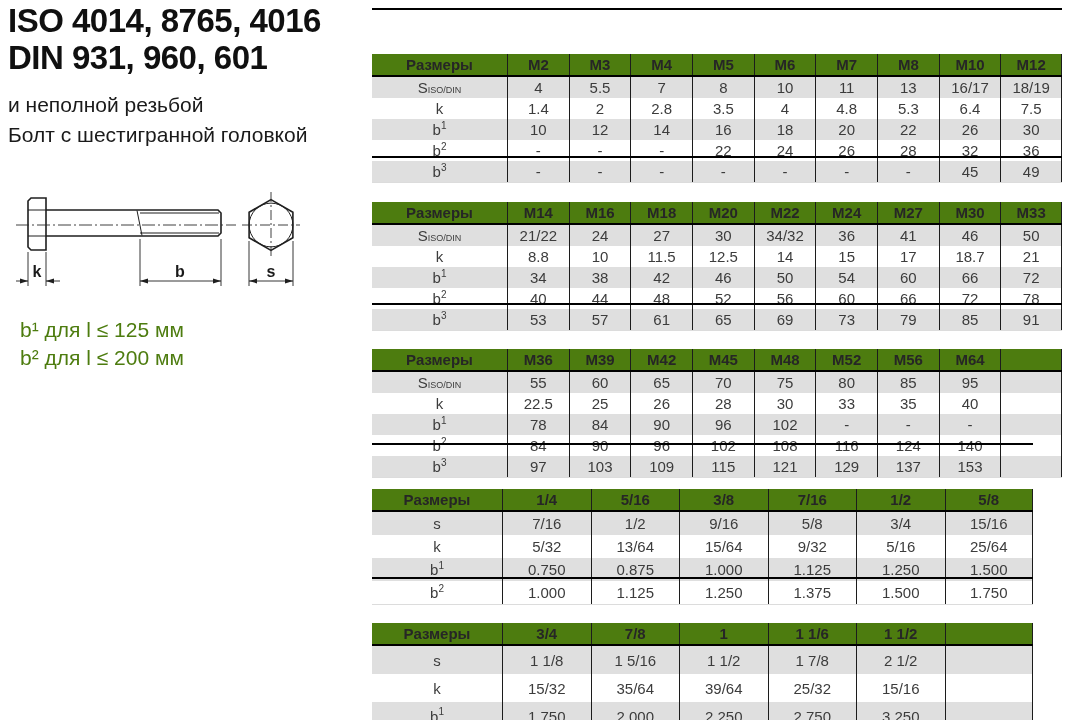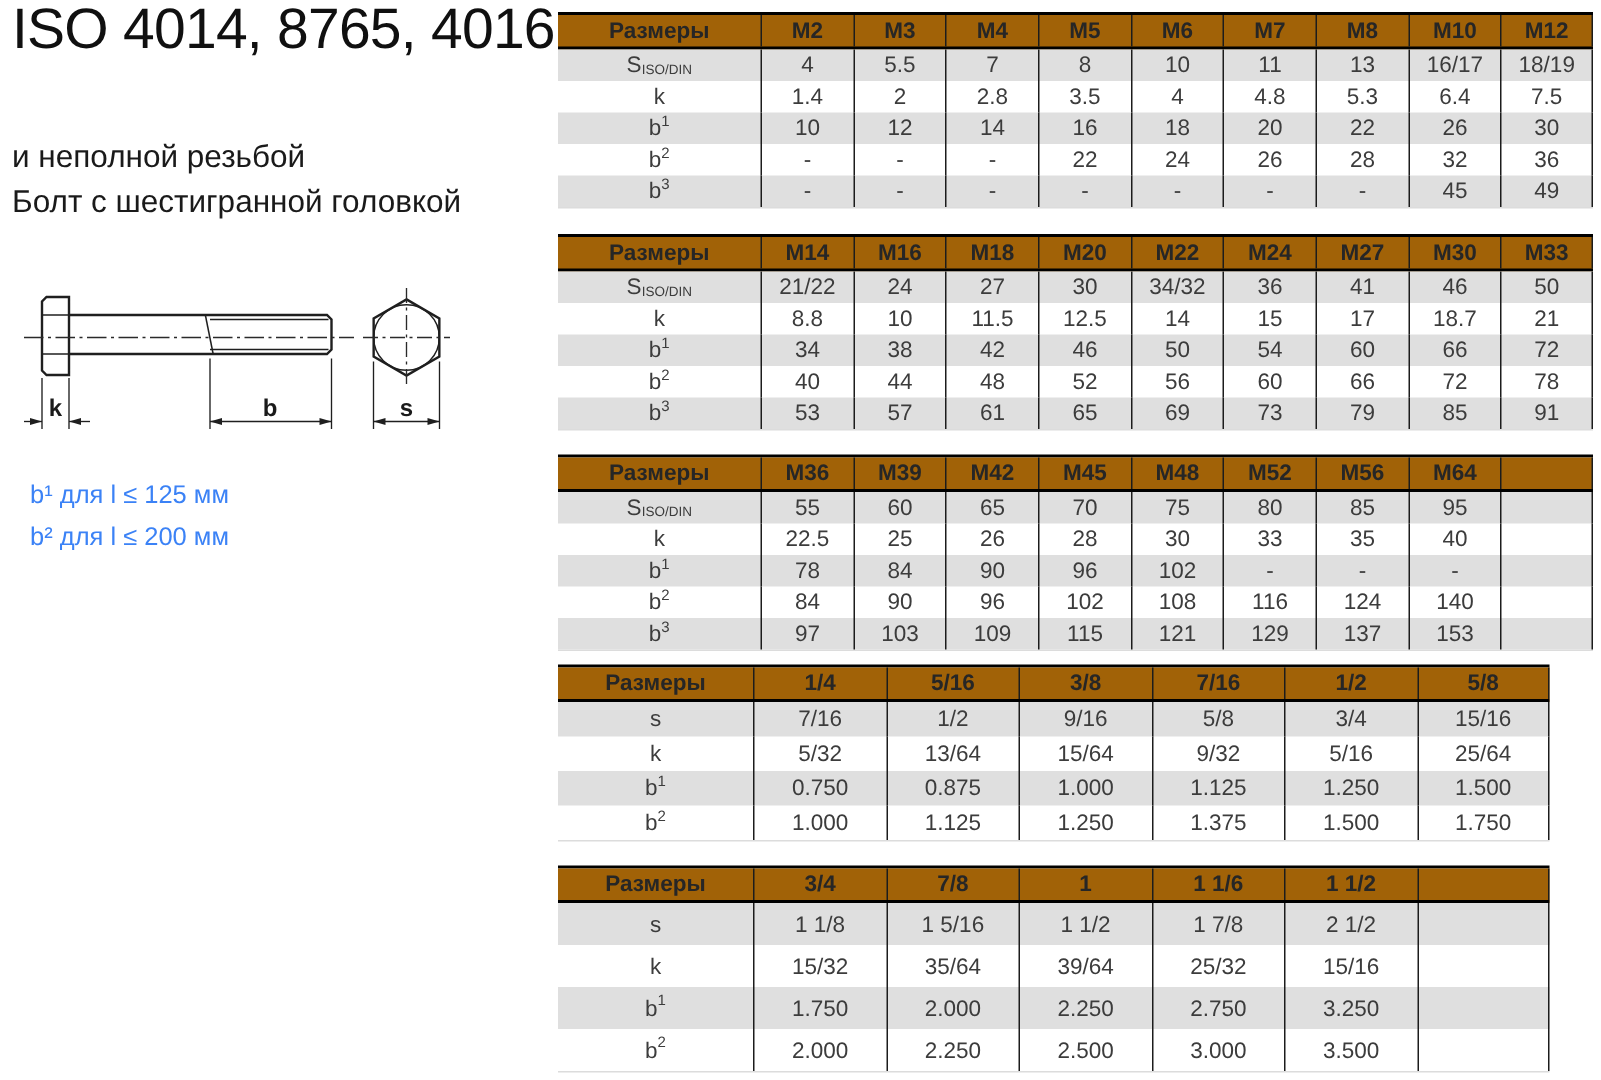--- a/index.html
+++ b/index.html
@@ -4,50 +4,50 @@
 <style>
   html,body{margin:0;padding:0;}
   body{
     width:1067px;height:720px;position:relative;background:#ffffff;
     font-family:"Liberation Sans", sans-serif;overflow:hidden;
   }
   
   .left-panel{position:absolute;left:8px;top:0;width:360px;}
   .title{
     position:absolute;left:0;top:2px;width:360px;
-    font-size:38px;font-weight:normal;letter-spacing:-0.5px;
+    font-size:33px;font-weight:bold;letter-spacing:-0.5px;
     color:#101010;line-height:37px;white-space:nowrap;
   }
   .subtitle{
     position:absolute;left:0;top:90px;width:360px;
     font-size:21px;color:#1a1a1a;line-height:30px;white-space:nowrap;
   }
   .footnotes{
     position:absolute;left:12px;top:316px;
-    font-size:17px;color:#3b82f6;line-height:28px;white-space:nowrap;
+    font-size:21px;color:#4d7c0f;line-height:28px;white-space:nowrap;
   }
   .drawing{position:absolute;left:6px;top:186px;}
   .drawing text{font-family:"Liberation Sans",sans-serif;font-size:16px;font-weight:bold;fill:#1a1a1a;}
 
   
   .dim-table{
     position:absolute;border-top:2px solid #000;border-bottom:1px solid #dcdcdc;
     font-size:15px;color:#3c3c3c;
   }
   .t1{left:372px;top:8px;width:690px;}
   .t2{left:372px;top:156px;width:690px;}
   .t3{left:372px;top:303px;width:690px;}
   .t4{left:372px;top:443px;width:661px;}
   .t5{left:372px;top:577px;width:661px;}
   .row{display:grid;}
   .metric .row{grid-template-columns:135px repeat(9,1fr);}
   .inch .row{grid-template-columns:130px repeat(6,1fr);}
   .header-row{
-    background:#a16207;border-bottom:2px solid #000;
-    font-weight:bold;color:#262626;
+    background:#4d7c0f;border-bottom:2px solid #000;
+    font-weight:bold;color:#262626;margin-top:44px;
   }
   .header-row .cell{height:21px;}
   .t1 .data-row .cell{height:21px;}
   .t2 .data-row .cell,.t3 .data-row .cell{height:21px;}
   .t4 .data-row .cell{height:23px;}
   .t5 .data-row .cell{height:28px;}
   .data-row:nth-child(even){background:#dfdfdf;}
   .cell{
     display:flex;align-items:center;justify-content:center;
     white-space:nowrap;line-height:1;
@@ -56,20 +56,21 @@
   .row .cell:last-child{border-right:1px solid #1c1c1c;}
   .cell sub{font-size:9px;line-height:1;transform:translateY(3px);}
   .cell sup{font-size:10px;line-height:1;transform:translateY(-4px);}
 </style>
 </head>
 <body>
 
 <div class="left-panel">
   <div class="title">
     <div>ISO 4014, 8765, 4016</div>
+    <div>DIN 931, 960, 601</div>
   </div>
   <div class="subtitle">
     <div>и неполной резьбой</div>
     <div>Болт с шестигранной головкой</div>
   </div>
 
   <svg class="drawing" width="340" height="140" viewBox="0 0 340 140">
 
     <g>
       <path d="M17 12 L32 12 L32 64 L17 64 L14 61 L14 15 Z" fill="none" stroke="#1f1f1f" stroke-width="1.6"></path>

